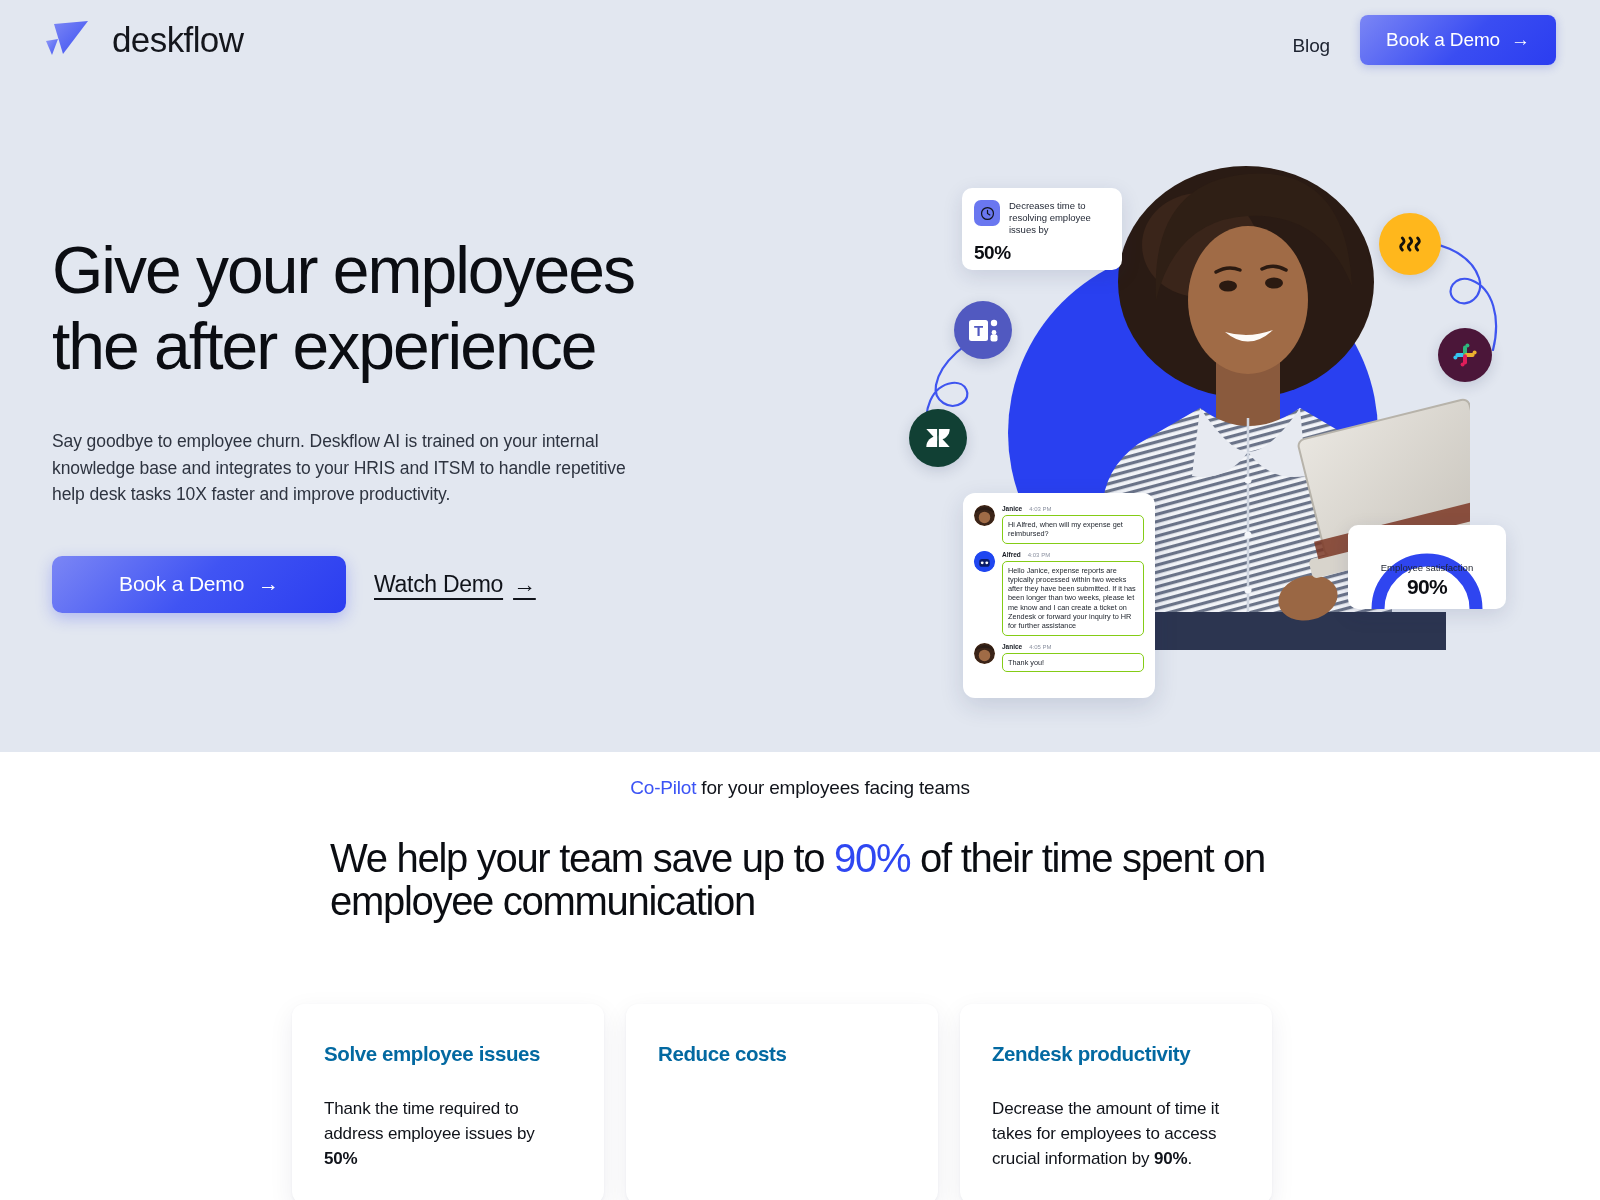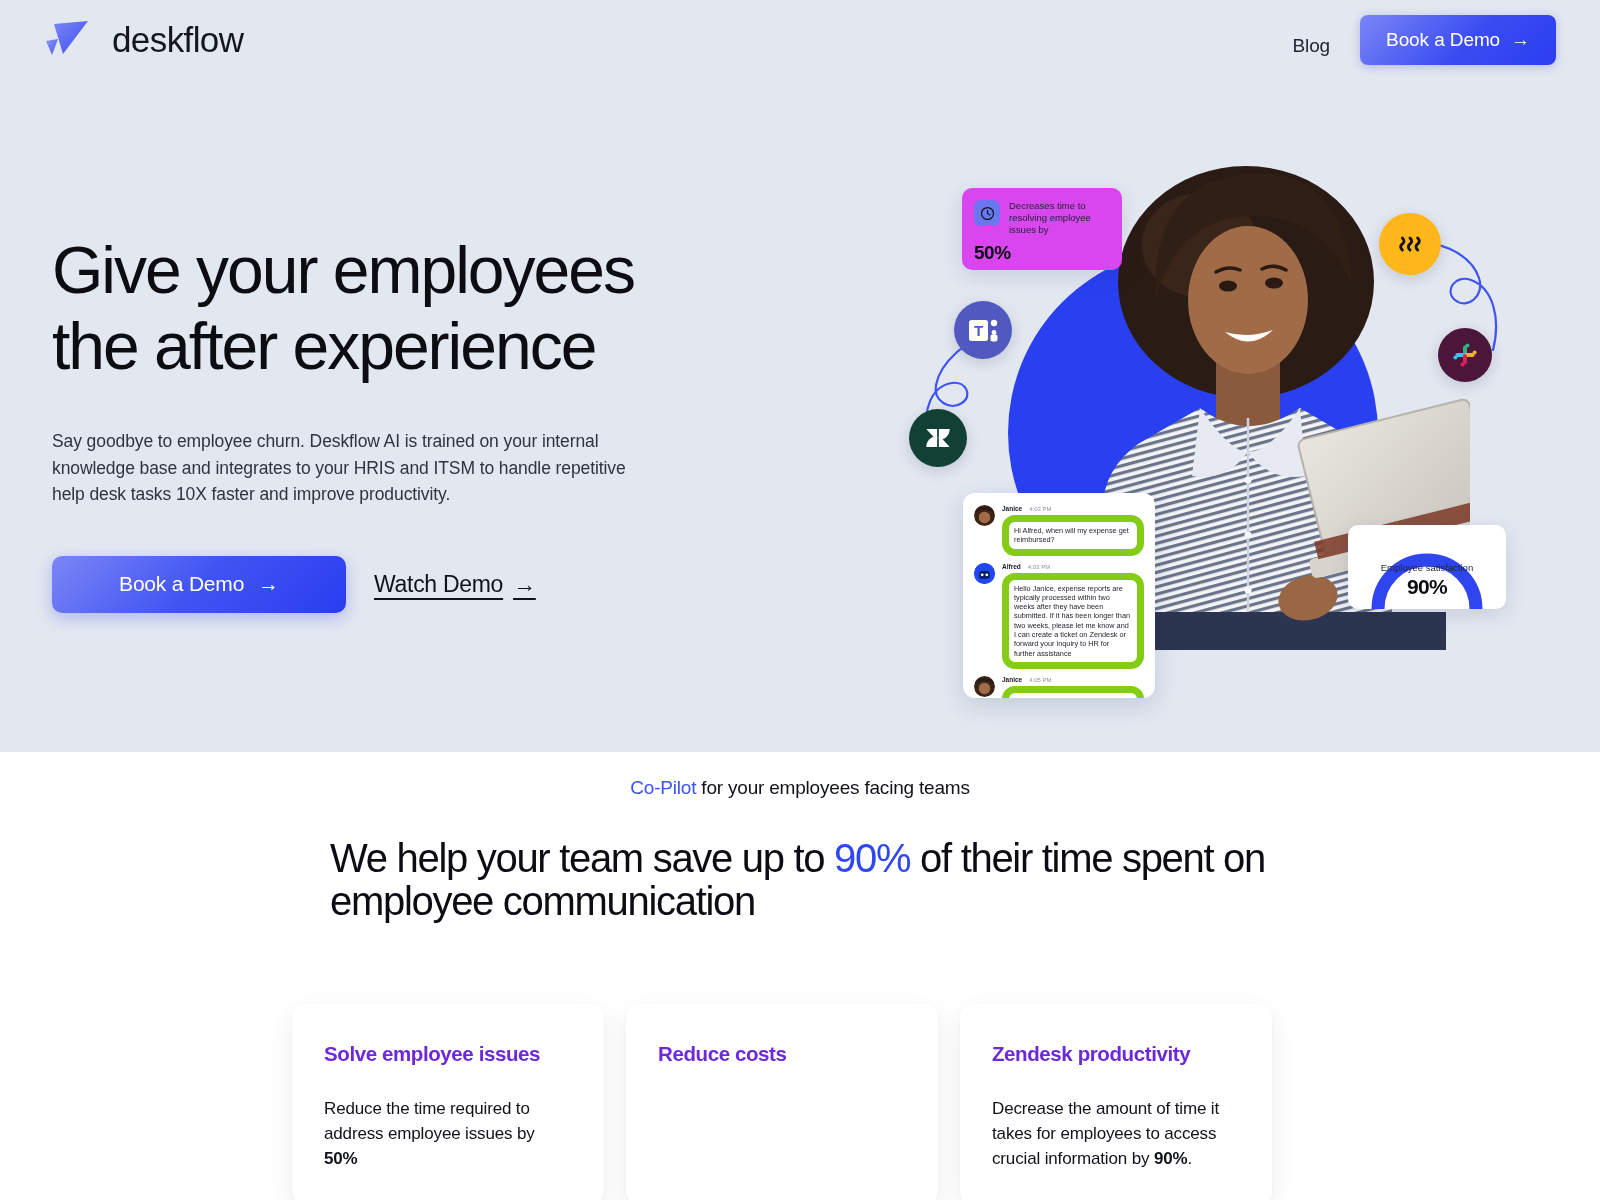--- a/index.html
+++ b/index.html
@@ -98,21 +98,21 @@
   }
   .icon-teams { left: 54px; top: 161px; width: 58px; height: 58px; background: #5159c0; }
   .icon-zendesk { left: 9px; top: 269px; width: 58px; height: 58px; background: #114034; }
   .icon-rippling { left: 479px; top: 73px; width: 62px; height: 62px; background: #ffb71c; }
   .icon-slack { left: 538px; top: 188px; width: 54px; height: 54px; background: #4b1639; }
 
   
   .card-clock {
     position: absolute; left: 62px; top: 48px;
     width: 160px; height: 82px;
-    background: #d946ef; border-radius: 10px;
+    background: #ffffff; border-radius: 10px;
     padding: 12px 14px 10px 12px;
     box-shadow: 0 6px 20px rgba(30,40,90,.13);
     display: flex; flex-direction: column;
   }
   .clock-row { display: flex; gap: 9px; align-items: flex-start; }
   .clock-badge {
     flex: 0 0 auto; width: 26px; height: 26px; border-radius: 7px;
     background: #6a77f0; display: flex; align-items: center; justify-content: center;
   }
   .clock-text { font-size: 9.5px; line-height: 12px; color: #1d2330; }
@@ -149,21 +149,21 @@
   .chat-avatar {
     flex: 0 0 auto; width: 21px; height: 21px; border-radius: 50%;
     overflow: hidden; background: #bba089;
   }
   .chat-avatar.bot { background: #1f46f0; }
   .chat-body { flex: 1 1 auto; min-width: 0; }
   .chat-meta { display: flex; align-items: baseline; gap: 7px; }
   .chat-name { font-size: 6.5px; font-weight: 700; color: #161a22; }
   .chat-time { font-size: 6px; color: #8b91a0; }
   .chat-bubble {
-    margin-top: 3px; border: 7px solid #84cc16; border-radius: 13px;
+    margin-top: 3px; border: 1px solid #84cc16; border-radius: 5px;
     padding: 4px 5px; font-size: 7.3px; line-height: 9.3px; color: #1b2029;
     background: #fff;
   }
 
   
   .content-section {
     position: absolute; left: 0; top: 752px;
     width: 1600px; height: 448px;
     background: #ffffff;
   }
@@ -183,21 +183,21 @@
     position: absolute; left: 292px; top: 252px;
     display: flex; gap: 22px;
   }
   .feature-card {
     width: 312px; min-height: 200px;
     background: #ffffff; border-radius: 12px;
     padding: 38px 32px 30px;
     box-shadow: 0 1px 3px rgba(20,30,70,.05), 0 8px 26px rgba(20,30,70,.07);
   }
   .feature-title {
-    font-size: 20.5px; font-weight: 700; color: #6d28d9; letter-spacing: -0.4px;
+    font-size: 20.5px; font-weight: 700; color: #0369a1; letter-spacing: -0.4px;
   }
   .feature-text {
     margin-top: 30px; font-size: 17px; line-height: 25px; color: #10131a;
     letter-spacing: -0.15px;
   }
   .feature-text b { font-weight: 700; }
 </style>
 </head>
 <body>
 
@@ -441,21 +441,21 @@
 
     <h2 class="section-heading">
       <span>We help your team save up to </span><span class="accent">90%</span><span> of their time spent on employee communication</span>
     </h2>
 
     <div class="cards-row">
 
       <div class="feature-card">
         <div class="feature-title">Solve employee issues</div>
         <div class="feature-text">
-          <span>Reduce the time required to address employee issues by </span><b>50%</b><span></span>
+          <span>Thank the time required to address employee issues by </span><b>50%</b><span></span>
         </div>
       </div>
 
       <div class="feature-card">
         <div class="feature-title">Reduce costs</div>
       </div>
 
       <div class="feature-card">
         <div class="feature-title">Zendesk productivity</div>
         <div class="feature-text">

